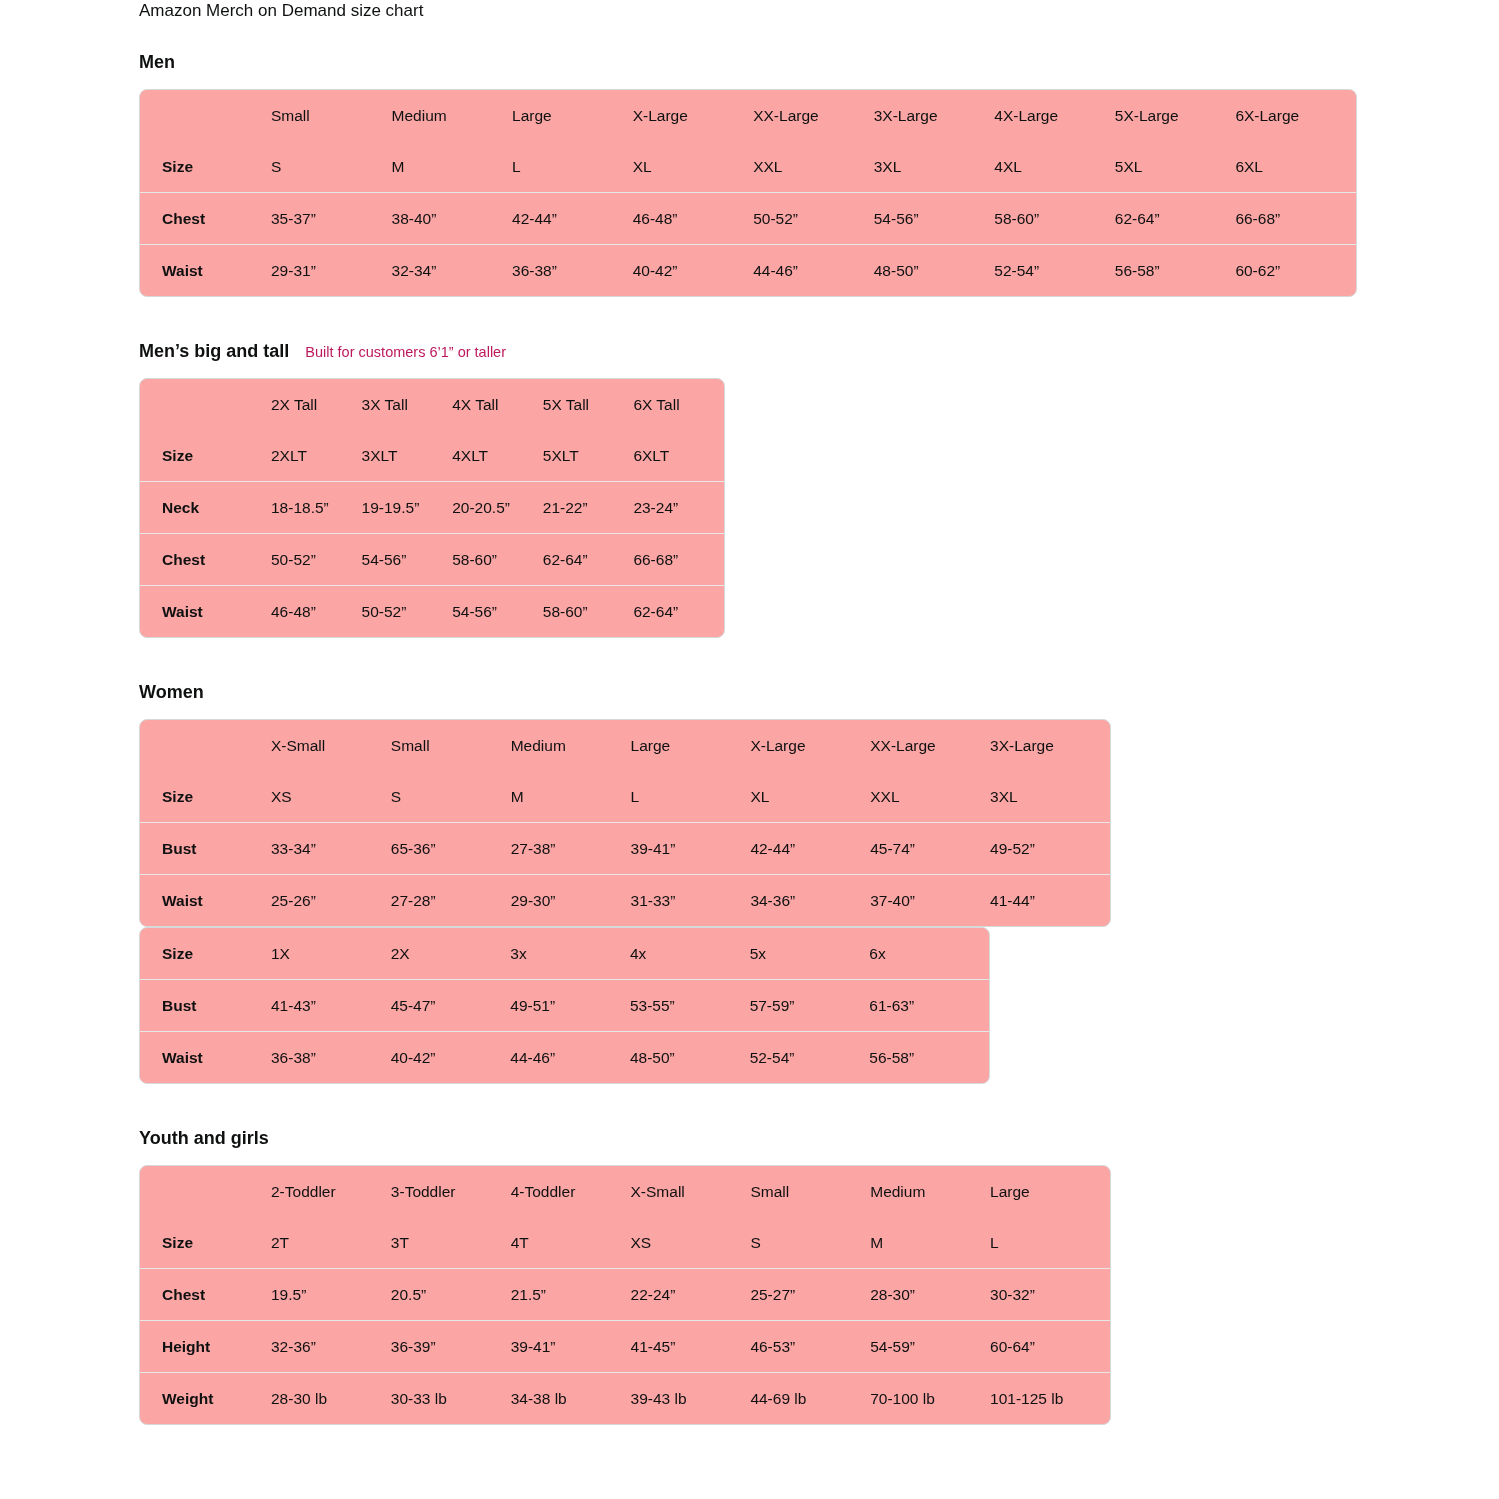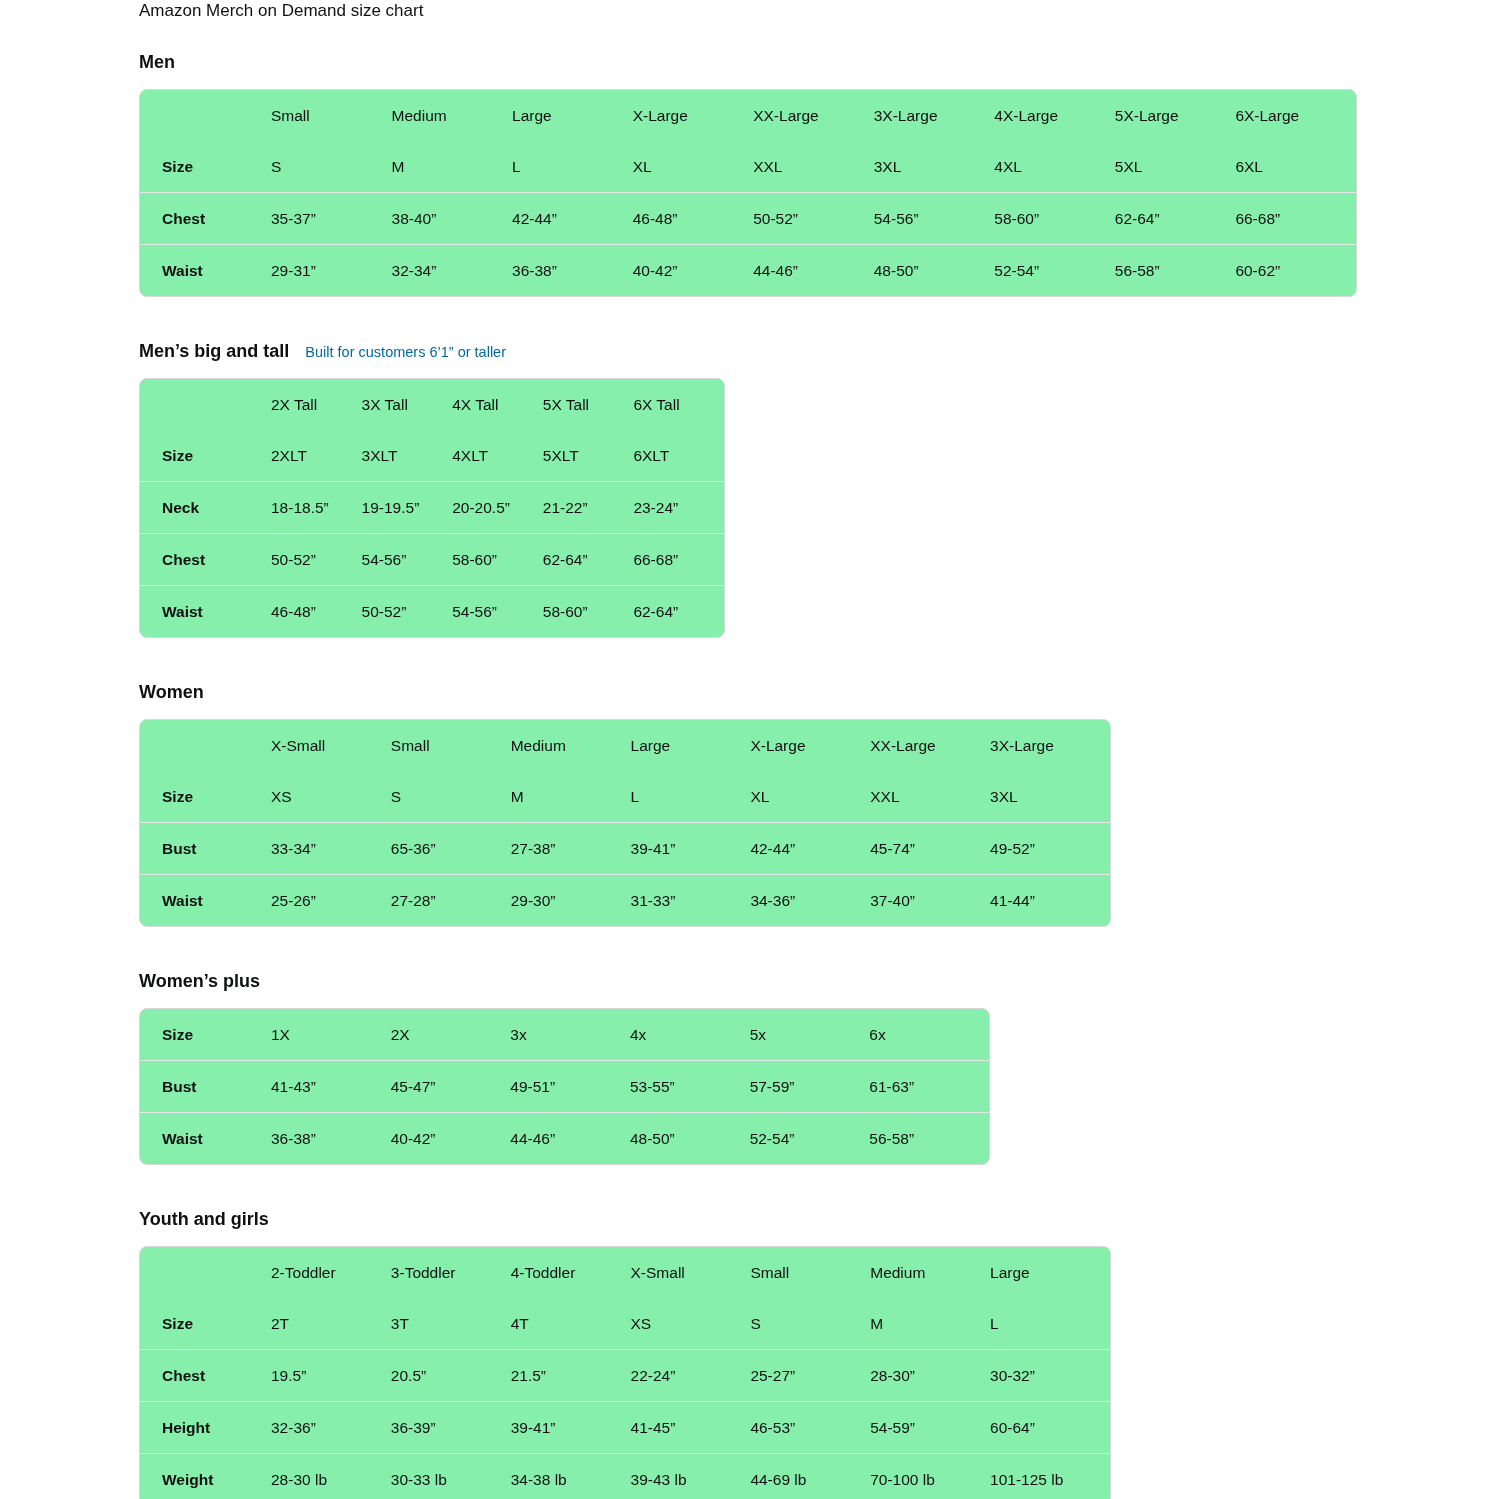--- a/index.html
+++ b/index.html
@@ -36,29 +36,29 @@
   .section h2 {
     margin: 0;
     font-size: 18px;
     line-height: 24px;
     font-weight: 700;
     color: #0f1111;
   }
   .section .subtitle {
     font-size: 14.5px;
     font-weight: 400;
-    color: #0369a1;
+    color: #be185d;
   }
   table.size-table {
     border-collapse: separate;
     border-spacing: 0;
     table-layout: fixed;
     border: 1px solid #d5d9d9;
     border-radius: 8px;
-    background: #86efac;
+    background: #fca5a5;
   }
   table.size-table th,
   table.size-table td {
     height: 51px;
     padding: 0;
     font-size: 15.5px;
     font-weight: 400;
     text-align: left;
     vertical-align: middle;
     border-bottom: 1px solid #e7e7e7;
@@ -255,23 +255,20 @@
               <td>29-30”</td>
               <td>31-33”</td>
               <td>34-36”</td>
               <td>37-40”</td>
               <td>41-44”</td>
             </tr>
           </tbody>
         </table>
       </div>
       <div class="section sec-womens-plus">
-        <div class="heading-row">
-          <h2>Women’s plus</h2>
-        </div>
         <table class="size-table">
           <colgroup>
             <col class="label-col">
           </colgroup>
           <tbody>
             <tr>
               <th class="row-label">Size</th>
               <td>1X</td>
               <td>2X</td>
               <td>3x</td>

